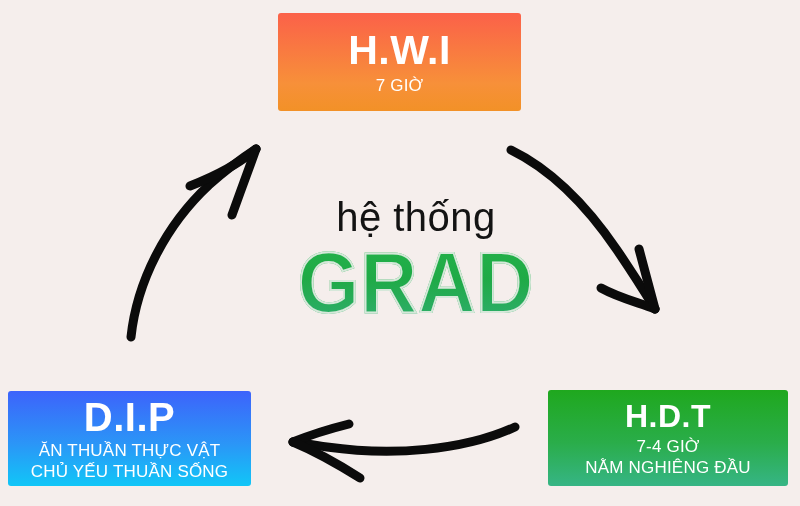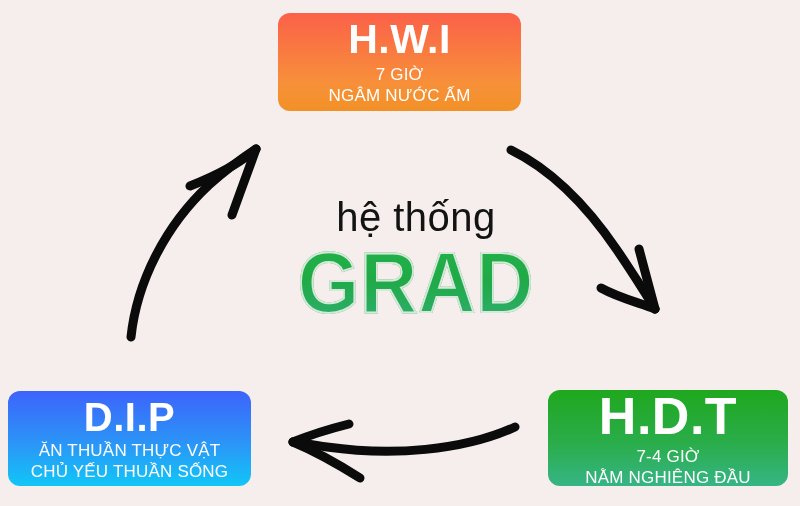--- a/index.html
+++ b/index.html
@@ -16,21 +16,21 @@
   #stage {
     position: relative;
     width: 800px;
     height: 506px;
     background: #f5eeec;
   }
 
   
   .node {
     position: absolute;
-    border-radius: 12px;
+    border-radius: 3px;
     display: flex;
     flex-direction: column;
     align-items: center;
     justify-content: center;
     color: #ffffff;
     text-align: right;
     overflow: hidden;
   }
   .node .title {
     font-size: 40px;
@@ -61,21 +61,21 @@
 
   #node-hdt {
     left: 548px;
     top: 390px;
     width: 240px;
     height: 96px;
     background: linear-gradient(180deg, #1fa81e 0%, #2aad4a 55%, #36b585 100%);
     padding-top: 2px;
     box-sizing: border-box;
   }
-  #node-hdt .title { font-size: 52px; margin-bottom: 3px; }
+  #node-hdt .title { font-size: 32px; margin-bottom: 3px; }
 
   #node-dip {
     left: 8px;
     top: 391px;
     width: 243px;
     height: 95px;
     background: linear-gradient(180deg, #3d63fb 0%, #2b95f7 55%, #11c6f7 100%);
     padding-top: 2px;
     box-sizing: border-box;
   }
@@ -150,21 +150,20 @@
     <g>
       <path class="arrow-stroke" stroke-width="9" d="M515,427 C463,451 391,456 327,447 C314,445 303,443 293,442"></path>
       <path class="arrow-stroke" stroke-width="9" d="M349,424 C325,430 305,437 293,442"></path>
       <path class="arrow-stroke" stroke-width="9" d="M360,478 C330,459 305,447 293,442"></path>
     </g>
   </svg>
 
   <div class="node" id="node-hwi">
     <div class="title">H.W.I</div>
     <div class="sub">7 GIỜ</div>
-    <div class="sub">NGÂM NƯỚC ẤM</div>
   </div>
 
   <div class="node" id="node-hdt">
     <div class="title">H.D.T</div>
     <div class="sub">7-4 GIỜ</div>
     <div class="sub">NẰM NGHIÊNG ĐẦU</div>
   </div>
 
   <div class="node" id="node-dip">
     <div class="title">D.I.P</div>

